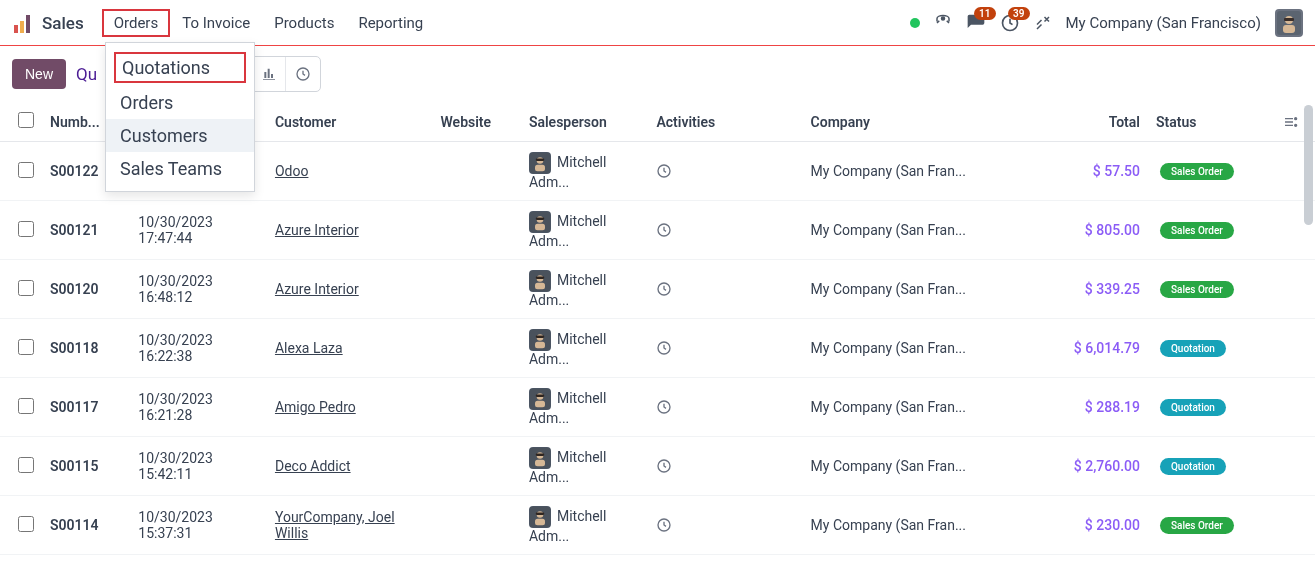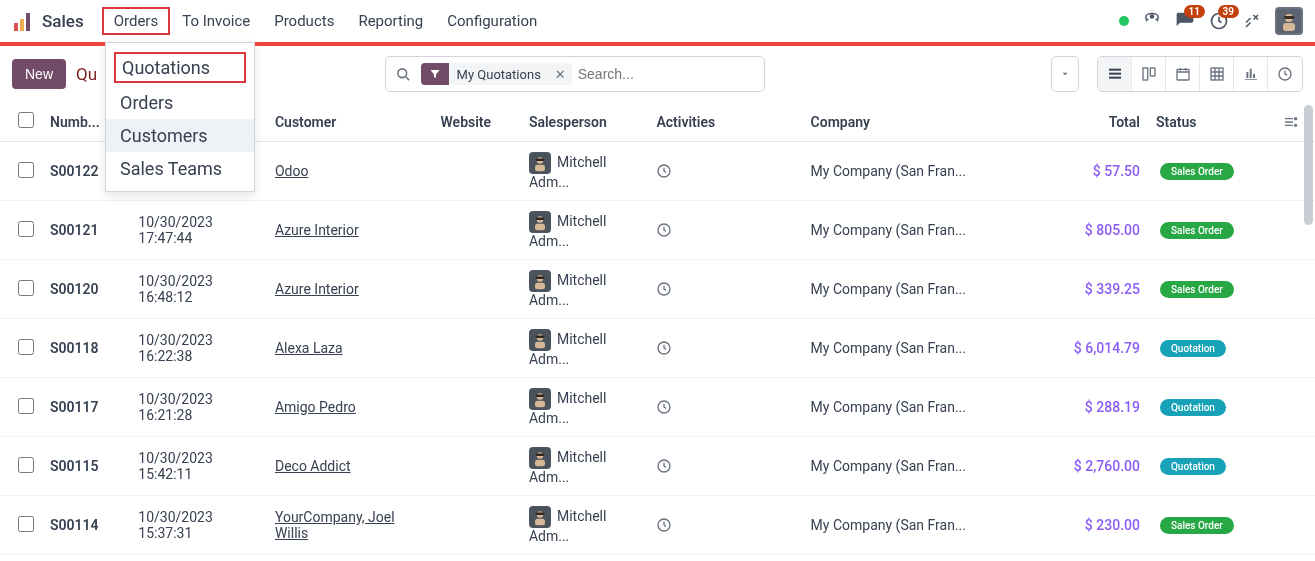--- a/index.html
+++ b/index.html
@@ -1,37 +1,37 @@
 <!DOCTYPE html>
 <html><head>
 <meta charset="utf-8">
 <style>
   * { box-sizing: border-box; margin: 0; padding: 0; }
   body { font-family: -apple-system, BlinkMacSystemFont, "Segoe UI", Roboto, sans-serif; font-size: 14px; color: #374151; background: #fff; width: 1315px; }
   
-  .topbar { display: flex; align-items: center; height: 46px; padding: 0 12px; border-bottom: 4px solid #ef4444; position: relative; }
+  .topbar { display: flex; align-items: center; height: 46px; padding: 0 12px; border-bottom: 1px solid #ef4444; position: relative; }
   .app-logo { width: 24px; height: 24px; margin-right: 6px; }
   .app-name { font-size: 17px; font-weight: 500; color: #374151; margin-right: 18px; }
   .nav-item { padding: 6px 12px; font-size: 15px; color: #374151; cursor: pointer; }
   .nav-item.active-box { border: 2.5px solid #d9363e; padding: 3px 10px; }
   .topbar-right { margin-left: auto; display: flex; align-items: center; gap: 14px; }
   .dot-green { width: 10px; height: 10px; border-radius: 50%; background: #22c55e; }
   .icon-btn { position: relative; cursor: pointer; color: #4b5563; display: flex; align-items: center; }
   .badge-red { position: absolute; top: -6px; right: -10px; background: #c2410c; color: #fff; border-radius: 9px; font-size: 10px; padding: 1px 5px; font-weight: 600; }
   .company-name { font-size: 15px; color: #374151; }
   .avatar-top { width: 28px; height: 28px; border-radius: 4px; background: #6b7280; display:flex; align-items:center; justify-content:center; }
   
   .dropdown { position: absolute; top: 42px; left: 105px; width: 150px; background: #fff; border: 1px solid #d1d5db; box-shadow: 0 4px 10px rgba(0,0,0,0.1); z-index: 10; padding: 6px 0; }
   .dropdown-item { padding: 6px 14px; font-size: 18px; cursor: pointer; }
   .dropdown-item.highlight-box { border: 2.5px solid #d9363e; margin: 3px 8px; padding: 3px 6px; }
   .dropdown-item.hovered { background: #eef2f6; }
   
   .ctrlbar { display: flex; align-items: center; height: 56px; padding: 0 12px; }
   .btn-new { background: #714b67; color: #fff; border: none; padding: 7px 13px; font-size: 14px; border-radius: 4px; cursor: pointer; font-weight: 500; }
-  .crumb { margin-left: 10px; font-size: 17px; color: #7f1d1d; }
+  .crumb { margin-left: 10px; font-size: 17px; color: #4c1d95; }
   .searchbox { margin-left: auto; margin-right: auto; display: flex; align-items: center; border: 1px solid #d1d5db; border-radius: 5px; height: 36px; width: 380px; position: relative; }
   .searchbox .sicon { padding: 0 10px; color: #6b7280; }
   .filter-chip { display: flex; align-items: center; background: #f3f4f6; border-radius: 4px; padding: 0; margin-right: 6px; overflow: hidden; }
   .filter-chip .funnel { background: #714b67; color: #fff; padding: 5px 8px; display: flex; align-items: center; }
   .filter-chip .ftext { padding: 0 8px; font-size: 13px; }
   .filter-chip .fx { padding: 0 6px; color: #6b7280; cursor: pointer; font-size: 13px; }
   .search-input { border: none; outline: none; font-size: 14px; flex: 1; background: transparent; }
   .search-drop { border: 1px solid #d1d5db; border-radius: 5px; width: 28px; height: 36px; display: flex; align-items: center; justify-content: center; margin-left: -1px; cursor: pointer; }
   .pager { margin-left: 40px; display: flex; align-items: center; gap: 6px; font-size: 14px; color: #4b5563; }
   .pager .arrow { width: 30px; height: 30px; display: flex; align-items: center; justify-content: center; cursor: pointer; color: #9ca3af; border-radius: 4px; }
@@ -74,21 +74,20 @@
         <rect x="2" y="14" width="4" height="8" fill="#d9534f"></rect>
         <rect x="8" y="10" width="4" height="12" fill="#f0ad4e"></rect>
         <rect x="14" y="4" width="4" height="18" fill="#714b67"></rect>
       </svg>
   </span>
   <span class="app-name">Sales</span>
   <span class="nav-item active-box">Orders</span>
   <span class="nav-item">To Invoice</span>
   <span class="nav-item">Products</span>
   <span class="nav-item">Reporting</span>
-  <span class="nav-item">Configuration</span>
 
   <div class="topbar-right">
     <span class="dot-green"></span>
     <span class="icon-btn">
       <svg width="18" height="18" viewBox="0 0 24 24" fill="none" stroke="#4b5563" stroke-width="2">
           <path d="M4 6a8 4 0 0 1 16 0M4 6v4M20 6v4M7 9l-3 3M17 9l3 3"></path>
           <circle cx="12" cy="6" r="2" fill="#4b5563"></circle>
         </svg>
     </span>
     <span class="icon-btn">
@@ -102,20 +101,21 @@
           <circle cx="12" cy="12" r="9"></circle>
           <path d="M12 7v5l3 2"></path>
         </svg>
       <span class="badge-red">39</span>
     </span>
     <span class="icon-btn">
       <svg width="18" height="18" viewBox="0 0 24 24" fill="none" stroke="#4b5563" stroke-width="2">
           <path d="M4 20l6-6M20 4l-6 6M14 4l6 6M4 14l6-6"></path>
         </svg>
     </span>
+    <span class="company-name">My Company (San Francisco)</span>
     <span class="avatar-top">
       <svg width="24" height="24" viewBox="0 0 24 24">
           <rect width="24" height="24" fill="#5b6470" rx="3"></rect>
           <circle cx="12" cy="9" r="4" fill="#d6b896"></circle>
           <rect x="6" y="14" width="12" height="8" fill="#d6b896" rx="3"></rect>
           <rect x="7" y="7" width="10" height="3" fill="#3a2e2a" rx="1"></rect>
         </svg>
     </span>
   </div>
 
@@ -124,45 +124,20 @@
     <div class="dropdown-item">Orders</div>
     <div class="dropdown-item hovered">Customers</div>
     <div class="dropdown-item">Sales Teams</div>
   </div>
 </div>
 
 <div class="ctrlbar">
   <button class="btn-new">New</button>
   <span class="crumb">Qu</span>
 
-  <div style="flex:1; display:flex; justify-content:center;">
-    <div class="searchbox">
-      <span class="sicon">
-        <svg width="15" height="15" viewBox="0 0 24 24" fill="none" stroke="#6b7280" stroke-width="2.5">
-            <circle cx="10" cy="10" r="7"></circle>
-            <path d="M21 21l-5-5"></path>
-          </svg>
-      </span>
-      <span class="filter-chip">
-        <span class="funnel">
-          <svg width="12" height="12" viewBox="0 0 24 24" fill="#fff">
-              <path d="M3 4h18l-7 9v7l-4-2v-5z"></path>
-            </svg>
-        </span>
-        <span class="ftext">My Quotations</span>
-        <span class="fx">✕</span>
-      </span>
-      <input class="search-input" placeholder="Search..." style="">
-    </div>
-    <div class="search-drop">
-      <svg width="10" height="10" viewBox="0 0 24 24" fill="#6b7280">
-          <path d="M6 9l6 6 6-6z"></path>
-        </svg>
-    </div>
-  </div>
 
 
   <div class="view-switch">
     <span class="view-btn active">
         <svg width="16" height="16" viewBox="0 0 24 24" fill="currentColor">
           <rect x="3" y="4" width="18" height="3"></rect>
           <rect x="3" y="10" width="18" height="3"></rect>
           <rect x="3" y="16" width="18" height="3"></rect>
         </svg>
       </span>

